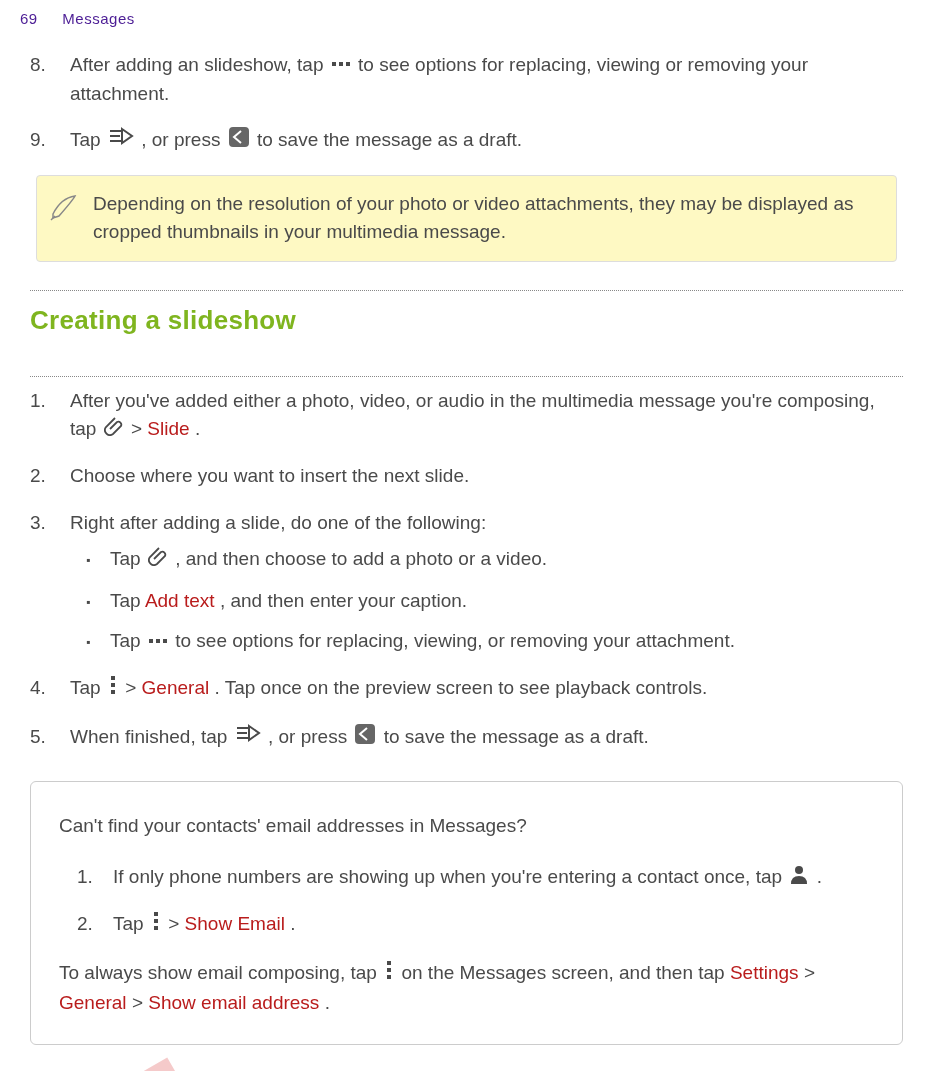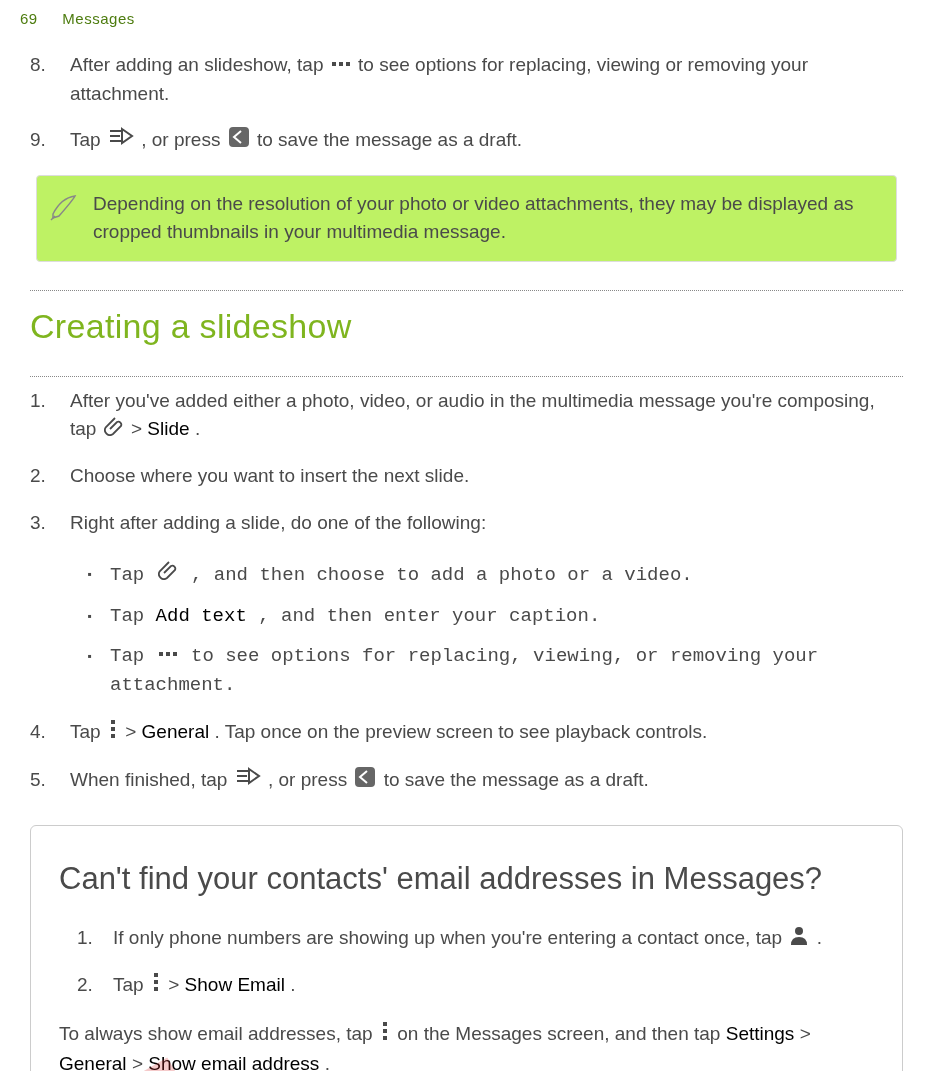--- a/index.html
+++ b/index.html
@@ -10,21 +10,21 @@
       background: #fff;
       color: #4a4a4a;
       position: relative;
       overflow: hidden;
       font-size: 19px;
       line-height: 1.5;
     }
     .header {
       padding: 8px 20px 20px 20px;
       font-size: 15px;
-      color: #4d7c0f;
+      color: #4c1d95;
       letter-spacing: 0.5px;
     }
     .header .page-num { margin-right: 20px; }
     .content { padding: 0 30px 0 30px; }
     ol.main-list {
       list-style: none;
       padding-left: 40px;
     }
     ol.main-list > li {
       margin-bottom: 18px;
@@ -32,80 +32,79 @@
     }
     ol.main-list > li .num {
       position: absolute;
       left: -40px;
       color: #4a4a4a;
       font-weight: 400;
     }
     ol.sub-list {
       list-style: none;
       padding-left: 40px;
-      margin-top: 23px;
-      font-family: Liberation Mono, monospace;
+      margin-top: 8px;
     }
     ol.sub-list > li {
       margin-bottom: 12px;
       position: relative;
     }
     ol.sub-list > li::before {
       content: "▪";
       position: absolute;
       left: -24px;
       font-size: 12px;
       top: 6px;
       color: #4a4a4a;
     }
     .note-box {
-      background: #bef264;
+      background: #fef9c3;
       border: 1px solid #ddd;
       border-radius: 4px;
       margin: 18px 6px 28px 6px;
       padding: 14px 18px 14px 56px;
       position: relative;
     }
     .note-box .pen-icon {
       position: absolute;
       left: 12px;
       top: 14px;
     }
     .section-title {
       color: #7fb51f;
-      font-size: 34px;
-      font-weight: 400;
-      margin: 10px 0 24px 0;
+      font-size: 26px;
+      font-weight: 700;
+      margin: 10px 0 36px 0;
       letter-spacing: 0.3px;
     }
     .dotted {
       border: none;
       border-top: 1px dotted #888;
       margin: 6px 0 10px 0;
     }
     .icon {
       display: inline-block;
       vertical-align: middle;
       margin: 0 2px;
     }
     .info-box {
       border: 1px solid #ccc;
       border-radius: 6px;
       margin: 28px 0 0 0;
       padding: 30px 28px 26px 28px;
     }
     .info-title {
-      font-size: 31px;
+      font-size: 19px;
       color: #4a4a4a;
       margin-bottom: 22px;
     }
     .info-box ol.main-list { padding-left: 54px; }
     .info-box ol.main-list > li .num { left: -36px; color: #4a4a4a; }
     .info-last { margin-top: 14px; }
-    .b { font-weight: 400; color: #000000; }
+    .b { font-weight: 400; color: #b91c1c; }
 
     
     .wm {
       position: absolute;
       font-weight: 800;
       opacity: 0.24;
       pointer-events: none;
       white-space: nowrap;
       font-family: Arial, sans-serif;
     }
@@ -296,21 +295,21 @@
             <rect x="3" y="9" width="4" height="4" fill="#4a4a4a"></rect>
             <rect x="3" y="16" width="4" height="4" fill="#4a4a4a"></rect>
           </svg>
         </span>
         <span> &gt; </span>
         <span class="b">Show Email</span>
         <span>.</span>
       </li>
     </ol>
     <div class="info-last">
-      <span>To always show email addresses, tap </span>
+      <span>To always show email composing, tap </span>
       <span class="icon">
         <svg width="10" height="22" viewBox="0 0 10 22">
           <rect x="3" y="2" width="4" height="4" fill="#4a4a4a"></rect>
           <rect x="3" y="9" width="4" height="4" fill="#4a4a4a"></rect>
           <rect x="3" y="16" width="4" height="4" fill="#4a4a4a"></rect>
         </svg>
       </span>
       <span> on the Messages screen, and then tap </span>
       <span class="b">Settings</span>
       <span> &gt; </span>

